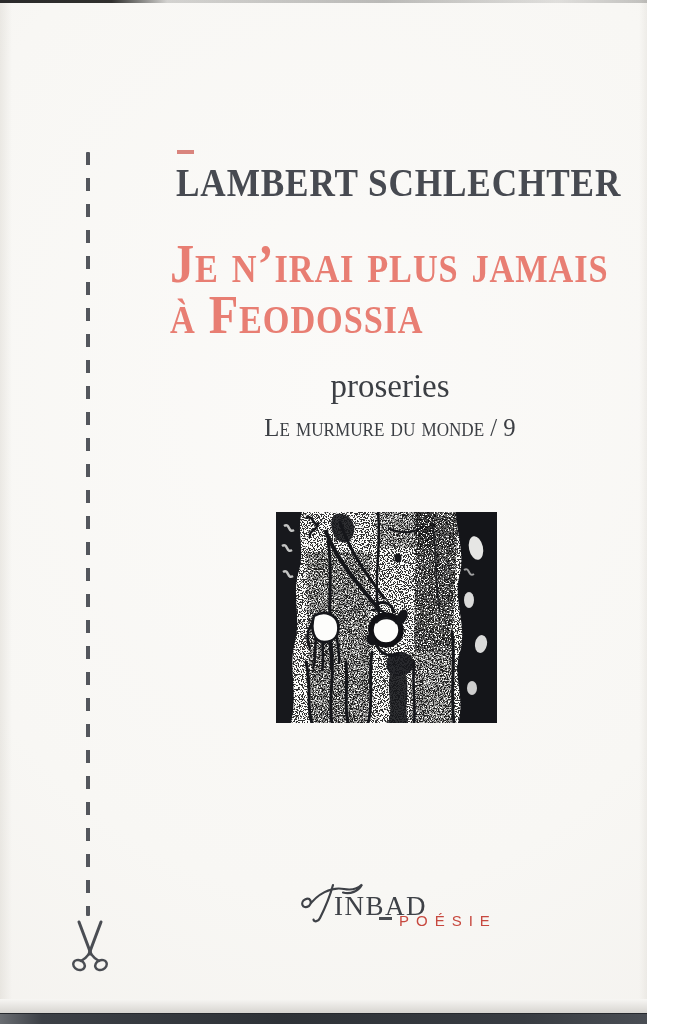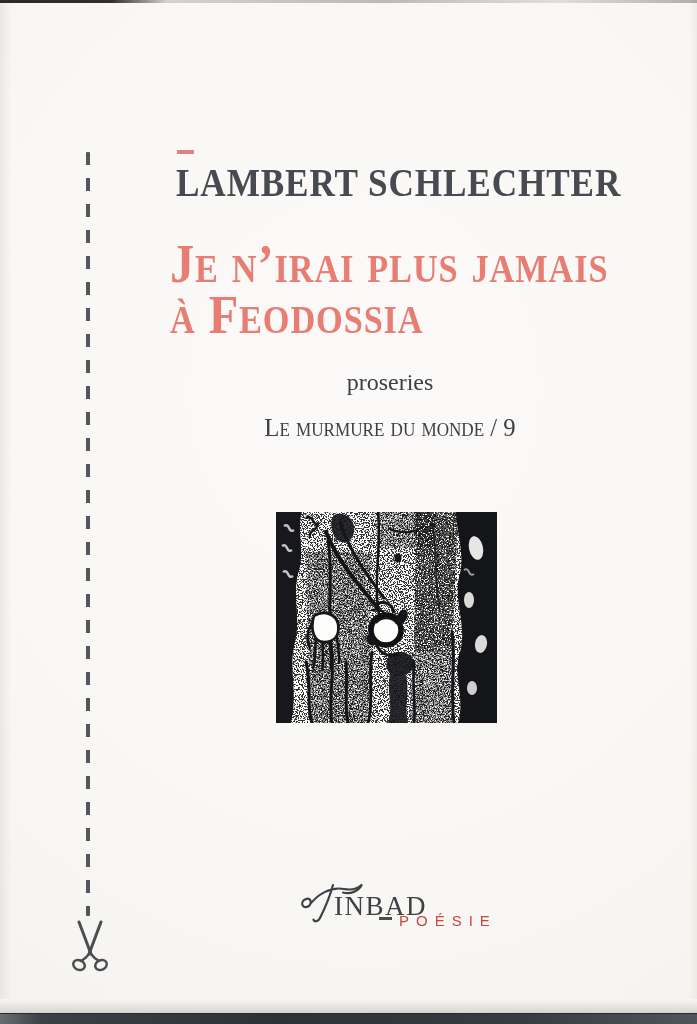--- a/index.html
+++ b/index.html
@@ -1,18 +1,18 @@
 <!DOCTYPE html>
 <html><head>
 <meta charset="utf-8">
 <style>
   html,body{margin:0;padding:0;}
   body{width:697px;height:1024px;font-family:"Liberation Serif",serif;}
   .cover{
-    position:relative;width:697px;height:1024px;overflow:hidden;
+    position:relative;width:647px;height:1024px;overflow:hidden;
     background:
       linear-gradient(90deg, rgba(208,204,196,.35) 0px, rgba(208,204,196,0) 12px),
       linear-gradient(270deg, rgba(208,204,196,.25) 0px, rgba(208,204,196,0) 8px),
       radial-gradient(120% 90% at 52% 38%, #fbfaf8 0%, #f8f7f4 55%, #f2f0ec 100%);
   }
   .top-edge{
     position:absolute;left:0;top:0;width:697px;height:3px;
     background:linear-gradient(to right,#2a2a2a 0%,#30302e 16%,rgba(42,42,40,.18) 24%,
                rgba(42,42,40,.30) 55%,rgba(42,42,40,.12) 80%,rgba(42,42,40,.35) 100%);
   }
@@ -27,21 +27,21 @@
     font-size:40px;font-weight:700;letter-spacing:1px;color:#474a51;
     transform:scaleX(.88);transform-origin:0 0;white-space:nowrap;line-height:1;
   }
   .title{
     position:absolute;left:170px;top:238px;margin:0;
     font-size:55px;font-weight:700;line-height:51px;letter-spacing:1px;
     font-variant:small-caps;color:#e87e73;
     transform:scaleX(.88);transform-origin:0 0;white-space:nowrap;
   }
   .centercol{position:absolute;left:170px;width:440px;text-align:center;}
-  .genre{top:370px;font-size:24px;color:#3c3f44;line-height:1;}
+  .genre{top:370px;font-size:33px;color:#3c3f44;line-height:1;}
   .series{top:415px;font-size:26px;color:#3c3f44;line-height:1;
     font-variant:small-caps;transform:scaleX(.95);transform-origin:50% 0;}
   .artwork{position:absolute;left:276px;top:512px;}
   .logo-svg{position:absolute;left:297px;top:882px;}
   .collection{
     position:absolute;left:379px;top:912px;line-height:18px;white-space:nowrap;
     font-family:"Liberation Sans",sans-serif;font-size:15px;letter-spacing:7px;color:#c7483e;
   }
   .collection .c-dash{
     display:inline-block;width:13px;height:3px;background:#4a4d52;

